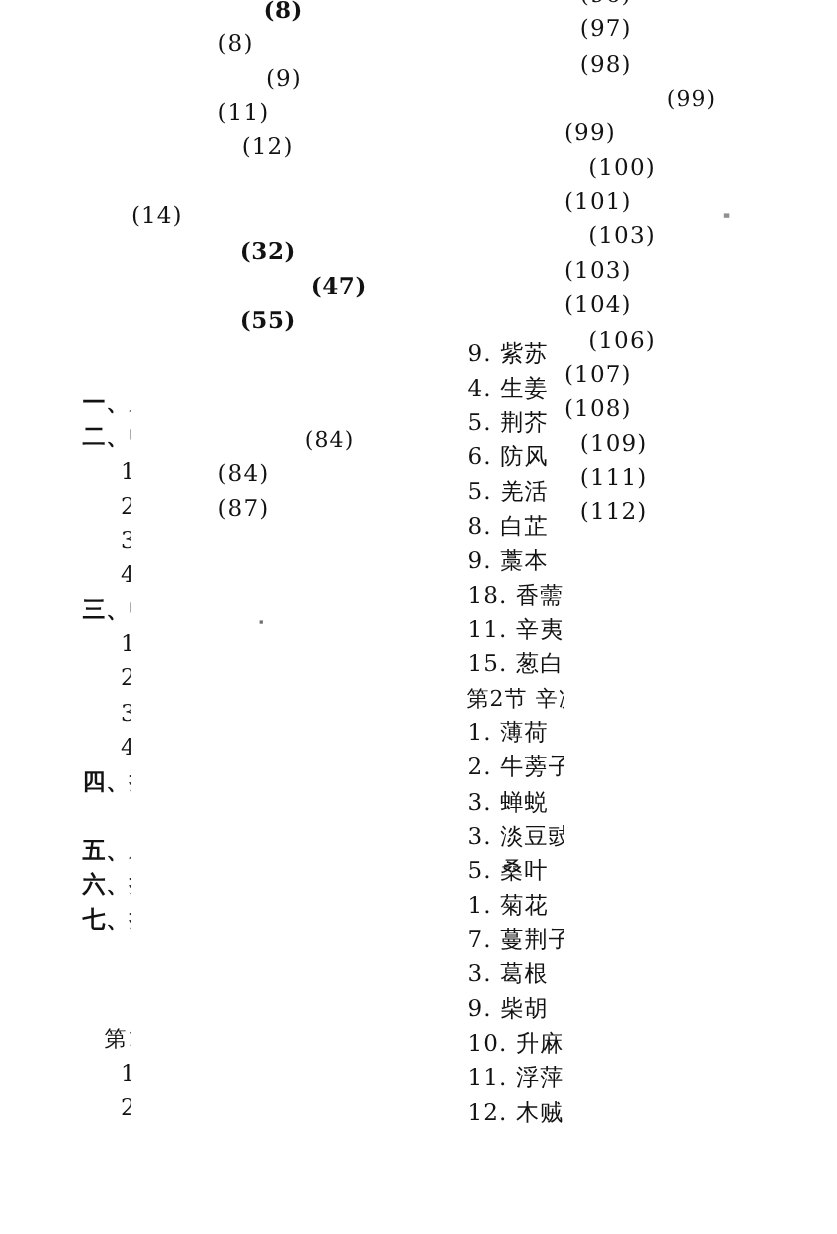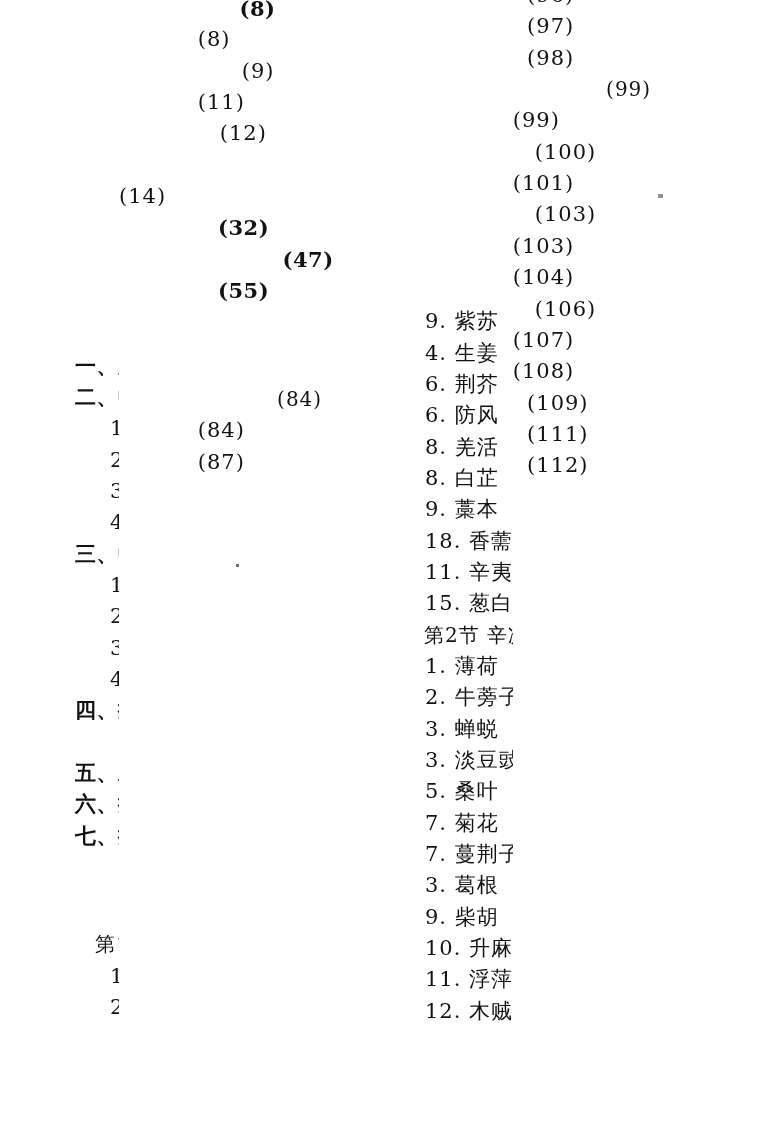--- a/index.html
+++ b/index.html
@@ -240,35 +240,35 @@
     </div>
 
     <div class="row t-sub">
       <span class="label">4. 生姜</span>
 
       <span class="leader"></span>
       <span class="page">(89)</span>
     </div>
 
     <div class="row t-sub">
-      <span class="label">6. 荆芥</span>
+      <span class="label">5. 荆芥</span>
 
       <span class="leader"></span>
       <span class="page">(91)</span>
     </div>
 
     <div class="row t-sub">
       <span class="label">6. 防风</span>
 
       <span class="leader"></span>
       <span class="page">(92)</span>
     </div>
 
     <div class="row t-sub">
-      <span class="label">8. 羌活</span>
+      <span class="label">5. 羌活</span>
 
       <span class="leader"></span>
       <span class="page">(93)</span>
     </div>
 
     <div class="row t-sub">
       <span class="label">8. 白芷</span>
 
       <span class="leader"></span>
       <span class="page">(94)</span>
@@ -338,21 +338,21 @@
     </div>
 
     <div class="row t-sub">
       <span class="label">5. 桑叶</span>
 
       <span class="leader"></span>
       <span class="page">(103)</span>
     </div>
 
     <div class="row t-sub">
-      <span class="label">7. 菊花</span>
+      <span class="label">1. 菊花</span>
 
       <span class="leader"></span>
       <span class="page">(104)</span>
     </div>
 
     <div class="row t-sub">
       <span class="label">7. 蔓荆子</span>
 
       <span class="leader"></span>
       <span class="page">(106)</span>

